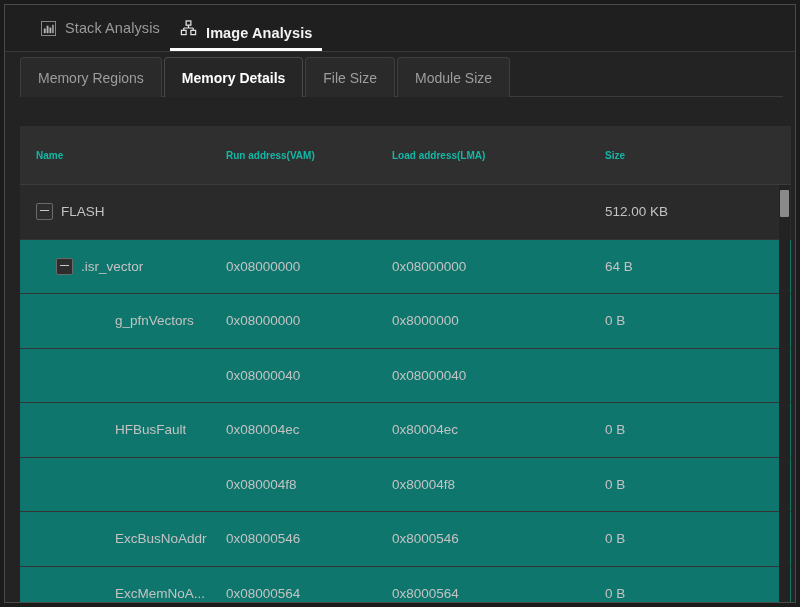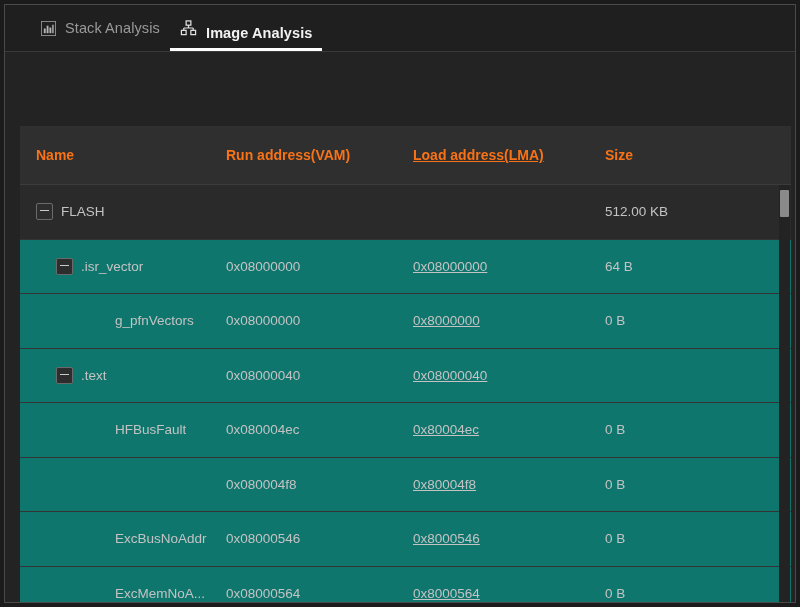--- a/index.html
+++ b/index.html
@@ -136,23 +136,23 @@
     height: 58px;
     background: #2f2f2f;
     border-bottom: 1px solid #3b3b3b;
   }
   .thead .cell {
     position: absolute;
     top: 0;
     height: 58px;
     display: flex;
     align-items: center;
-    font-size: 14px;
+    font-size: 10px;
     font-weight: bold;
-    color: #f97316;
+    color: #14b8a6;
     white-space: nowrap;
     text-align: center;
   }
   .tbody {
     position: relative;
     height: 428px;
     overflow: hidden;
   }
   .trow {
     position: relative;
@@ -167,21 +167,21 @@
     height: 53.5px;
     display: flex;
     align-items: center;
     font-size: 13.5px;
     color: #c3c3c3;
     white-space: nowrap;
     text-align: right;
   }
   .c-name { left: 16px; right: 400px; }
   .c-vam  { left: 206px; }
-  .c-lma  { left: 393px; text-decoration: underline; }
+  .c-lma  { left: 372px; }
   .c-size { left: 585px; }
 
   .name-inner {
     display: flex;
     align-items: center;
     gap: 8px;
     overflow: hidden;
   }
   .toggle {
     width: 15px;
@@ -254,20 +254,34 @@
           <rect x="6.5" y="0.5" width="5" height="4.5" fill="none" stroke="#e4e4e4" stroke-width="1.3"></rect>
           <rect x="1.5" y="10.5" width="5" height="4.5" fill="none" stroke="#e4e4e4" stroke-width="1.3"></rect>
           <rect x="11.5" y="10.5" width="5" height="4.5" fill="none" stroke="#e4e4e4" stroke-width="1.3"></rect>
           <path d="M9 5.2 V 8 M4 8 H 14 M4 8 V 10.3 M14 8 V 10.3" stroke="#e4e4e4" stroke-width="1.3" fill="none"></path>
         </svg>
       </span>
       <span class="tt-label">Image Analysis</span>
     </div>
   </div>
 
+  <div class="subtabs">
+    <div class="subtab">
+      <span>Memory Regions</span>
+    </div>
+    <div class="subtab active">
+      <span>Memory Details</span>
+    </div>
+    <div class="subtab">
+      <span>File Size</span>
+    </div>
+    <div class="subtab">
+      <span>Module Size</span>
+    </div>
+  </div>
 
   <div class="table-wrap">
 
     <div class="thead">
       <div class="cell c-name">Name</div>
       <div class="cell c-vam">Run address(VAM)</div>
       <div class="cell c-lma">Load address(LMA)</div>
       <div class="cell c-size">Size</div>
     </div>
 
@@ -299,26 +313,20 @@
             <div class="name-inner ind-2">
               <span class="toggle-spacer"></span>
               <span class="row-label">g_pfnVectors</span>
             </div>
           </div>
           <div class="cell c-vam">0x08000000</div>
           <div class="cell c-lma">0x8000000</div>
           <div class="cell c-size">0 B</div>
         </div>
         <div class="trow level-1">
-          <div class="cell c-name">
-            <div class="name-inner ind-1">
-              <span class="toggle"></span>
-              <span class="row-label">.text</span>
-            </div>
-          </div>
           <div class="cell c-vam">0x08000040</div>
           <div class="cell c-lma">0x08000040</div>
         </div>
         <div class="trow level-2">
           <div class="cell c-name">
             <div class="name-inner ind-2">
               <span class="toggle-spacer"></span>
               <span class="row-label">HFBusFault</span>
             </div>
           </div>

